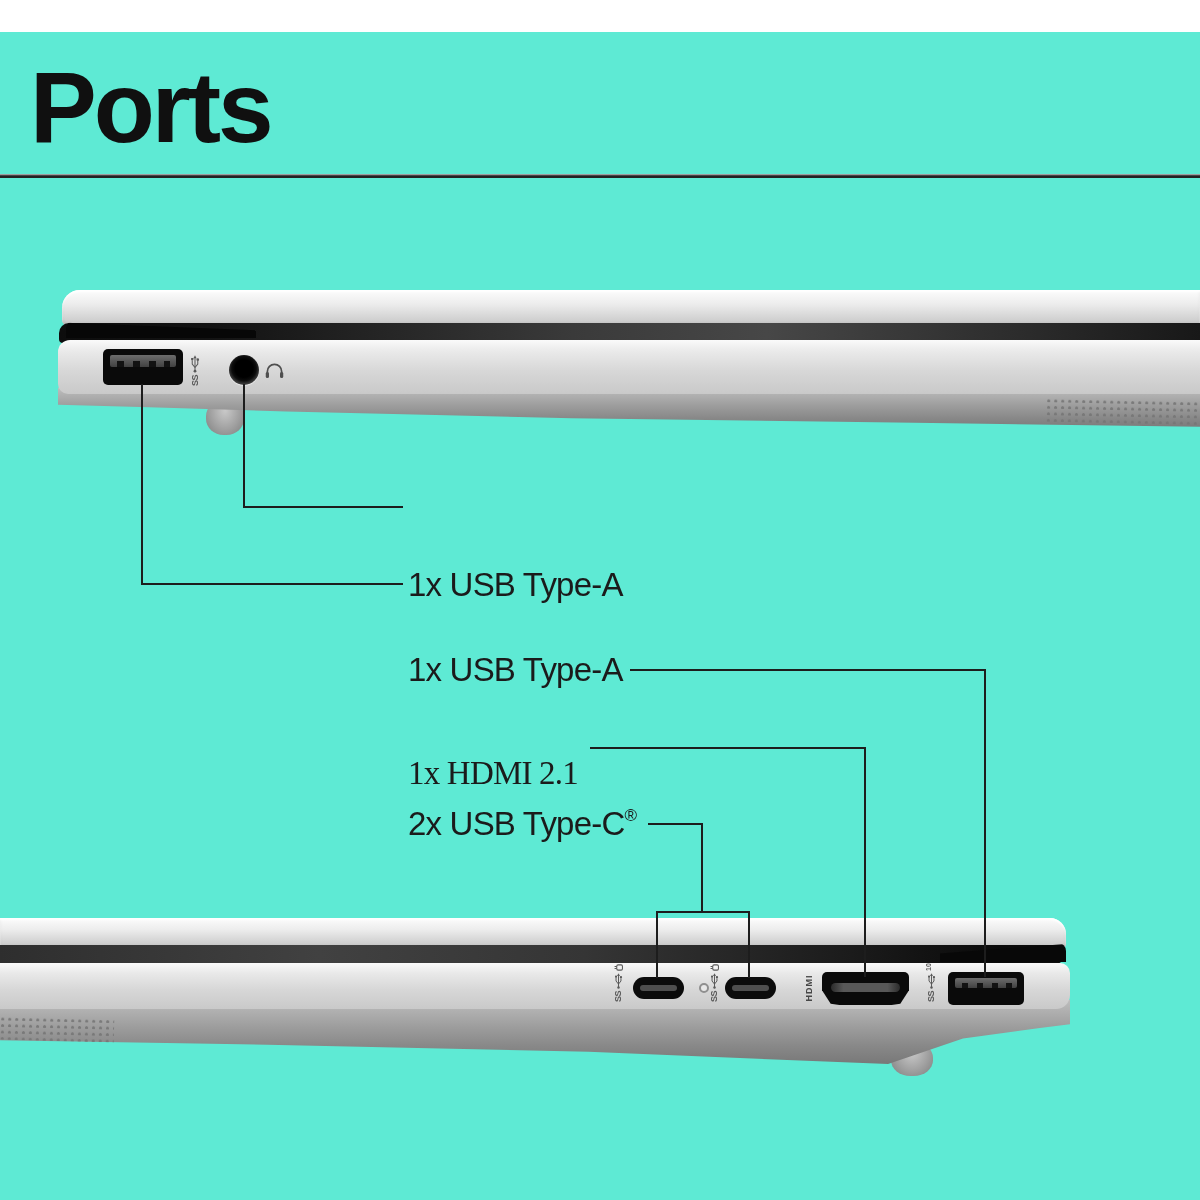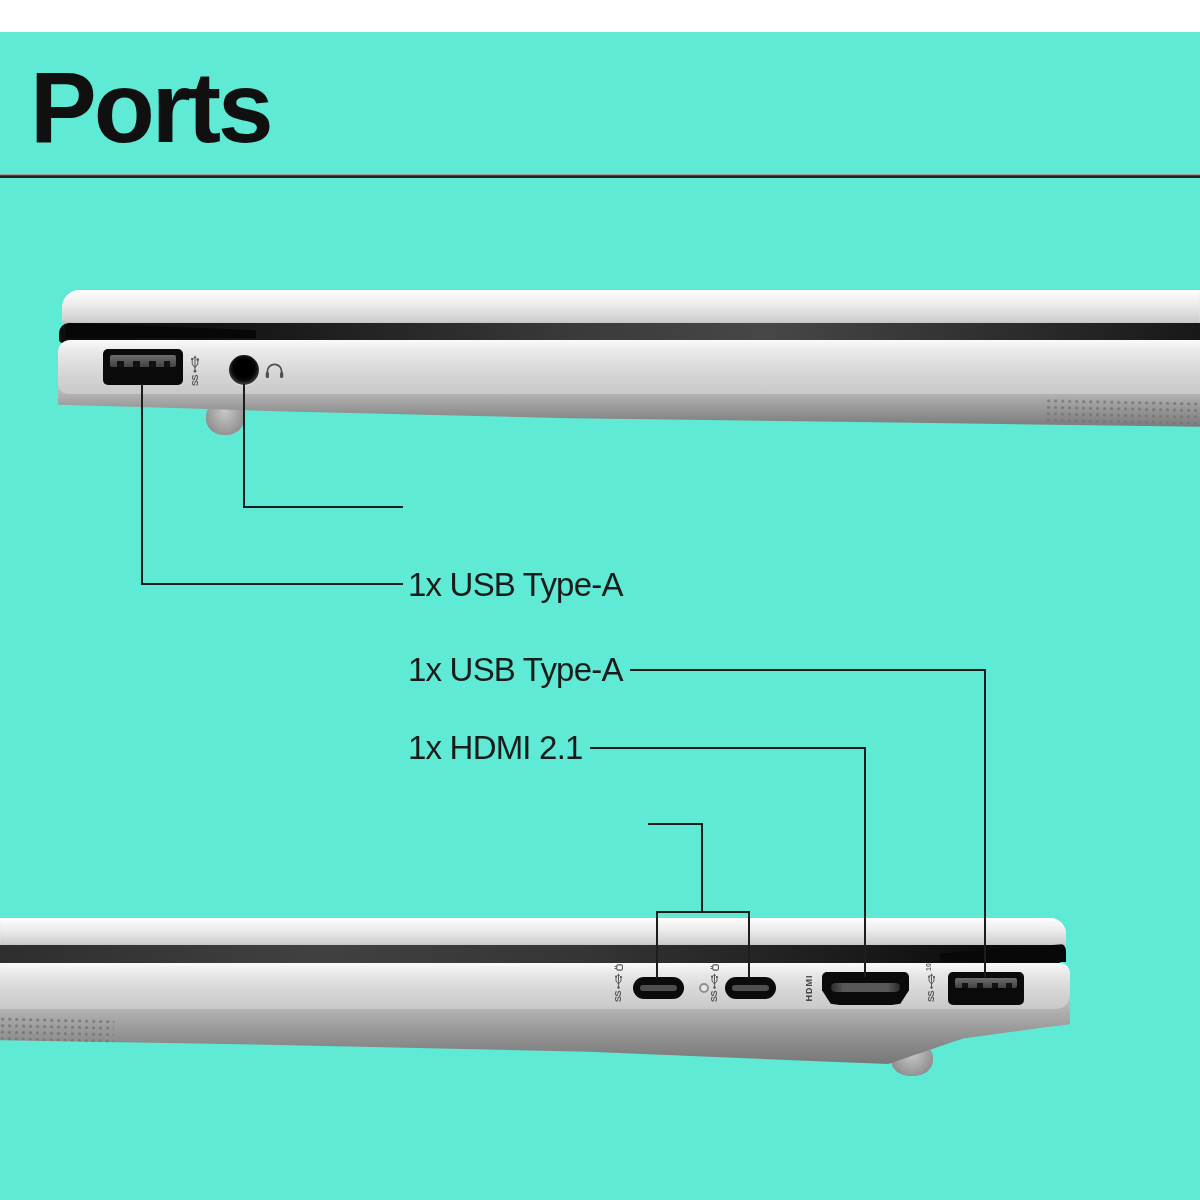--- a/index.html
+++ b/index.html
@@ -194,15 +194,18 @@
   <div class="ln" style="left:590px;top:715px;width:276px;height:2px;"></div>
   <div class="ln" style="left:864px;top:715px;width:2px;height:230px;"></div>
   <div class="ln" style="left:648px;top:791px;width:55px;height:2px;"></div>
   <div class="ln" style="left:701px;top:791px;width:2px;height:90px;"></div>
   <div class="ln" style="left:656px;top:879px;width:94px;height:2px;"></div>
   <div class="ln" style="left:656px;top:879px;width:2px;height:67px;"></div>
   <div class="ln" style="left:748px;top:879px;width:2px;height:67px;"></div>
 
   <div class="lbl" style="left:408px;top:536px;">1x USB Type-A</div>
   <div class="lbl" style="left:408px;top:621px;">1x USB Type-A</div>
-  <div class="lbl" style="left:408px;top:699px;">1x HDMI 2.1</div>
+  <div class="lbl" style="left:408px;top:724px;font-family:Liberation Serif, serif;">1x HDMI 2.1</div>
+  <div class="lbl" style="left:408px;top:775px;">
+    <span>2x USB Type-C</span><sup>®</sup>
+  </div>
 
 </div>
 
 </body></html>

